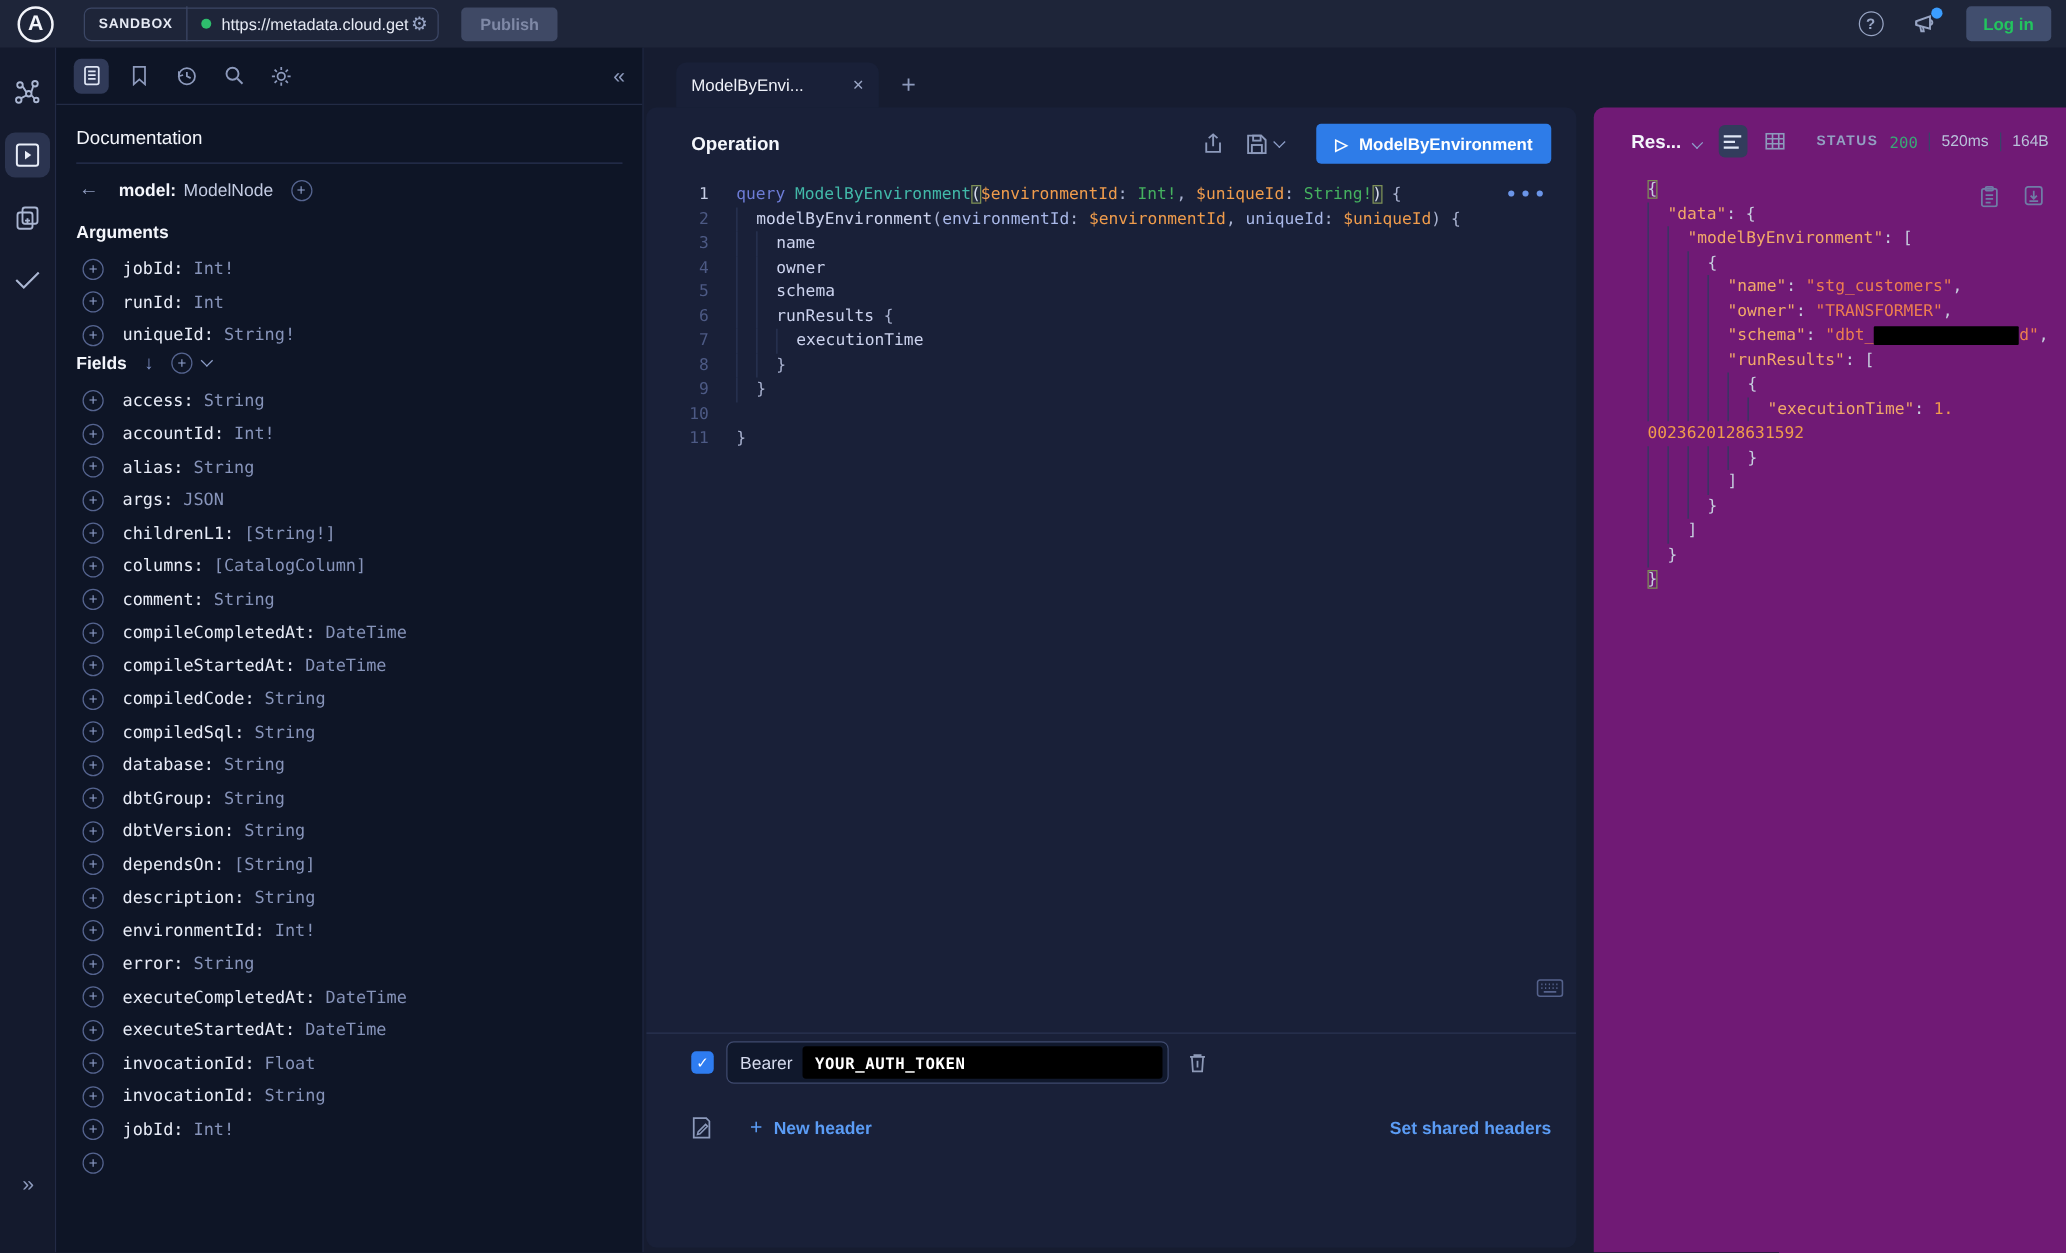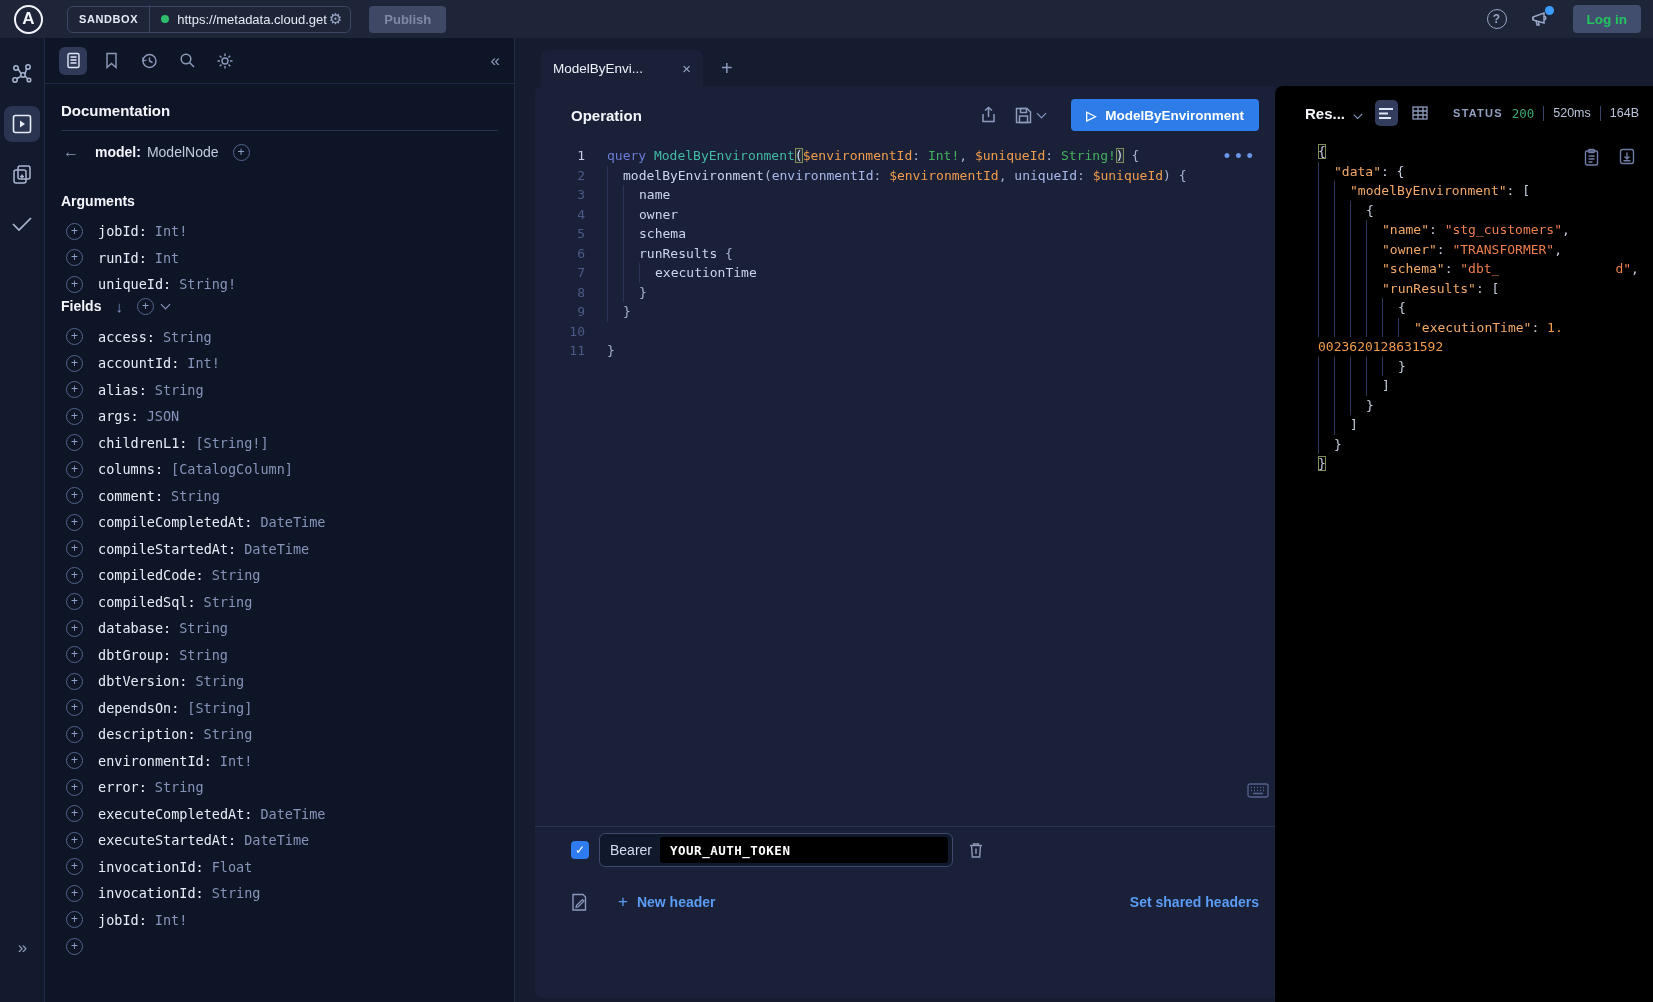--- a/index.html
+++ b/index.html
@@ -34,47 +34,47 @@
   .rail-item.sel { background:#2b3450; color:#e8edf8; }
   .rail-expand { position:absolute; bottom:44px; left:0; width:45px; text-align:center; color:#8d9abc; font-size:17px; cursor:pointer; }
 
   
   .docs { position:absolute; left:45px; top:38px; bottom:0; width:470px; background:#0e1526; border-right:1px solid #232b46; overflow:hidden; }
   .docs-iconrow { height:46px; display:flex; align-items:center; gap:10px; padding:0 14px; border-bottom:1px solid #222b45; }
   .docs-icon { width:28px; height:28px; border-radius:6px; display:flex; align-items:center; justify-content:center; color:#8d9abc; cursor:pointer; }
   .docs-icon.sel { background:#303a58; color:#dfe6f5; }
   .docs-collapse { margin-left:auto; color:#8d9abc; font-size:17px; cursor:pointer; }
   .docs-content { padding:18px 16px 0 16px; }
-  .docs-title { font-size:15px; font-weight:bold; color:#f4f6fc; }
+  .docs-title { font-size:15px; font-weight:normal; color:#f4f6fc; }
   .docs-hr { border:none; border-top:1px solid #283252; margin:11px 0 0 0; }
   .crumb-row { display:flex; align-items:center; margin:12px 0 0 2px; }
   .crumb-back { color:#8d9abc; font-size:16px; margin-right:16px; cursor:pointer; }
   .crumb-label { font-size:14px; font-weight:bold; color:#f4f6fc; }
   .crumb-type { font-size:14px; color:#c3cbe2; margin-left:6px; }
-  .sec-title { font-size:14px; font-weight:bold; color:#f4f6fc; margin-top:32px; }
+  .sec-title { font-size:14px; font-weight:bold; color:#f4f6fc; margin-top:16px; }
   .fields-head { display:flex; align-items:center; gap:14px; }
   .sort-arrow { color:#7f93c9; font-size:15px; cursor:pointer; }
   .list { margin-top:9px; }
   .f-row { display:flex; align-items:center; height:26.5px; padding-left:5px; cursor:pointer; }
   .plus-circle { width:17px; height:17px; border-radius:50%; border:1px solid #55648f; color:#8fa0cb;
                  font-size:12px; line-height:15px; text-align:center; flex:0 0 17px; }
   .f-name { font-family:"DejaVu Sans Mono", monospace; font-size:13.5px; color:#e9edf8; margin-left:15px; white-space:pre; }
   .f-type { font-family:"DejaVu Sans Mono", monospace; font-size:13.5px; color:#8794ba; margin-left:8px; white-space:pre; }
   .chev { display:inline-block; width:7px; height:7px; border-right:1.5px solid #8fa0cb; border-bottom:1.5px solid #8fa0cb; transform:rotate(45deg); margin-top:-3px; }
   .plus-combo { display:flex; align-items:center; gap:8px; cursor:pointer; }
 
   
   .main-area { position:absolute; left:515px; top:38px; right:0; bottom:0; background:#161c30; }
   .tab-bar { height:48px; display:flex; align-items:flex-end; padding-left:26px; }
   .tab { width:162px; height:36px; background:#192038; border-radius:8px 8px 0 0; display:flex; align-items:center;
          padding:0 12px; font-size:13.5px; color:#eef1f9; cursor:pointer; }
   .tab-close { margin-left:auto; color:#9aa6c6; font-size:15px; cursor:pointer; }
   .tab-plus { color:#8d9abc; font-size:20px; margin:0 0 6px 18px; cursor:pointer; }
 
-  .op-card { position:absolute; left:20px; top:48px; width:744px; bottom:4px; background:#192038; border-radius:8px;
+  .op-card { position:absolute; left:2px; top:48px; width:744px; bottom:4px; background:#192038; border-radius:8px;
              display:flex; flex-direction:column; overflow:hidden; }
   .op-header { display:flex; align-items:center; padding:13px 10px 10px 36px; }
   .op-title { font-size:15px; font-weight:bold; color:#f4f6fc; }
   .op-icons { margin-left:auto; display:flex; align-items:center; gap:18px; color:#8d9abc; }
   .save-combo { display:flex; align-items:center; gap:6px; cursor:pointer; }
   .btn-run { display:flex; align-items:center; gap:9px; height:32px; padding:0 15px; margin-left:8px; margin-right:10px;
              background:#2e7ce8; color:#fff; border:none; border-radius:4px; font-weight:bold; font-size:13.5px; cursor:pointer; }
   .run-play { font-size:13px; }
 
   .editor { flex:1; position:relative; padding-top:5px; font-family:"DejaVu Sans Mono", monospace; font-size:13px; }
@@ -107,21 +107,21 @@
   .token-text { font-family:"DejaVu Sans Mono", monospace; font-size:12.5px; font-weight:bold; color:#fff; letter-spacing:.5px; }
   .trash { margin-left:15px; color:#8e9ab8; cursor:pointer; }
   .req-footer { display:flex; align-items:center; margin-top:25px; }
   .fileedit { color:#8d9abc; cursor:pointer; }
   .link-blue { color:#5b9cf5; font-weight:bold; font-size:14px; cursor:pointer; }
   .new-hdr { margin-left:30px; display:flex; align-items:center; gap:9px; }
   .plus-blue { font-size:17px; font-weight:normal; }
   .shared-hdr { margin-left:auto; margin-right:-16px; }
 
   
-  .resp-card { position:absolute; left:760px; top:48px; right:0; bottom:0; background:#000000; border-radius:8px 0 0 0; overflow:hidden; }
+  .resp-card { position:absolute; left:760px; top:48px; right:0; bottom:0; background:#701a75; border-radius:8px 0 0 0; overflow:hidden; }
   .resp-header { display:flex; align-items:center; padding:14px 14px 6px 30px; gap:10px; }
   .resp-title { font-size:15px; font-weight:bold; color:#f4f6fc; cursor:pointer; }
   .resp-chev { margin:2px 4px 0 0; }
   .view-icon { width:30px; height:26px; border-radius:5px; display:flex; align-items:center; justify-content:center; color:#8d9abc; cursor:pointer; }
   .view-icon.sel { background:#323c5c; color:#dfe6f5; }
   .status-group { display:flex; align-items:center; gap:9px; margin-left:12px; }
   .status-label { font-size:11px; font-weight:bold; letter-spacing:1.2px; color:#93a0c2; }
   .status-code { font-size:12.5px; color:#3aa776; font-family:"DejaVu Sans Mono", monospace; }
   .status-sep { width:1px; height:15px; background:#39436a; }
   .status-val { font-size:12.5px; color:#b9c2da; }

